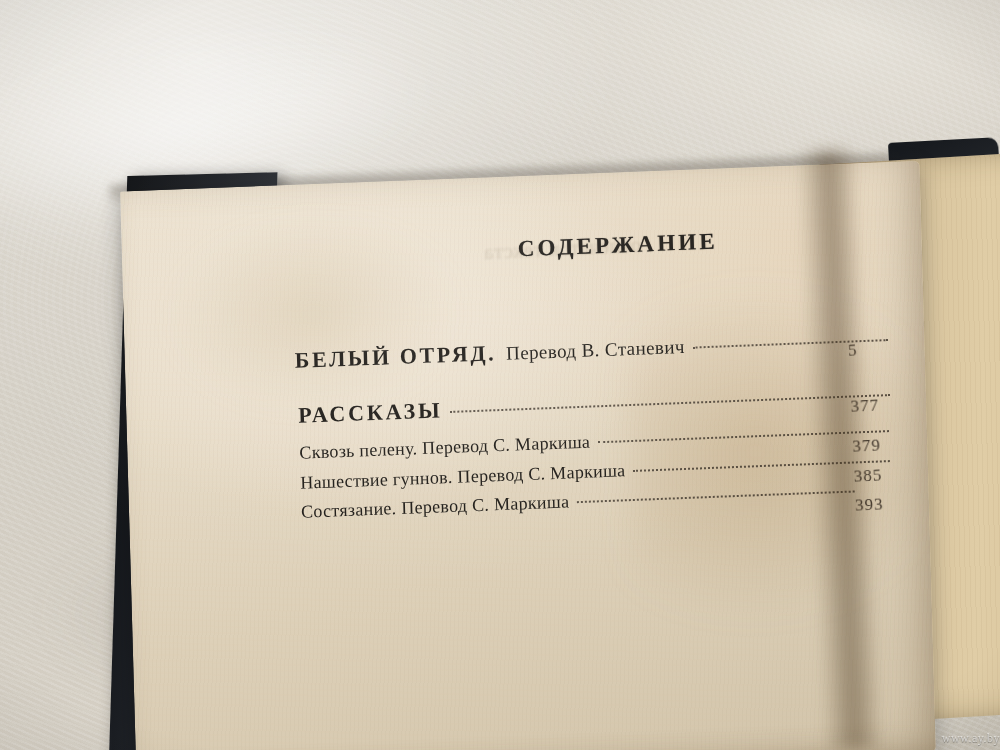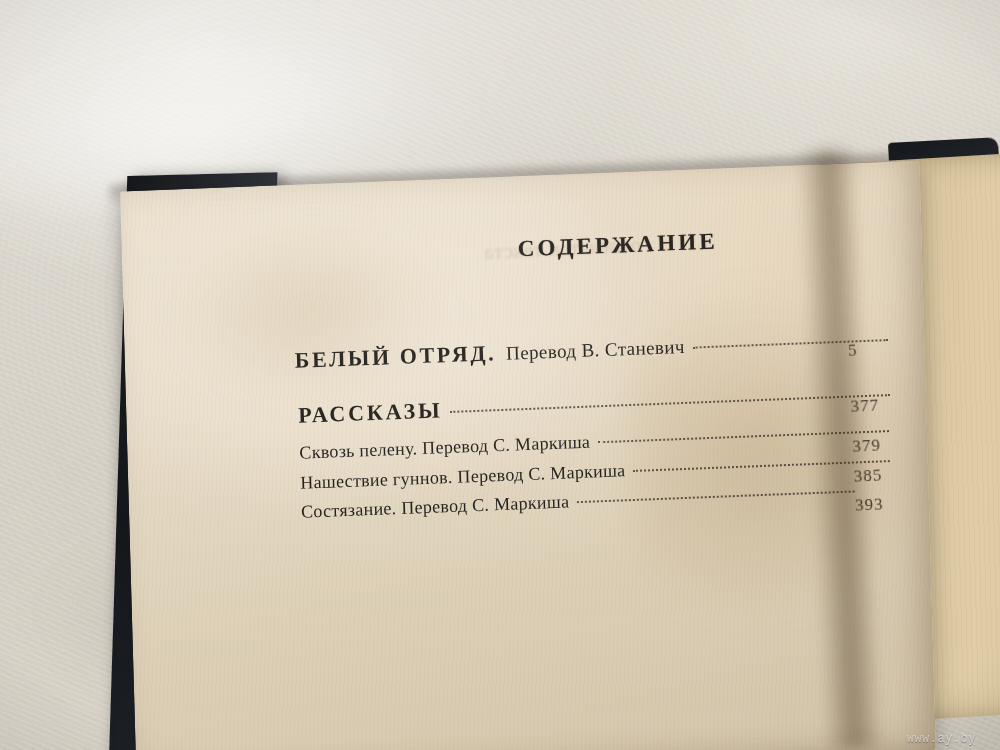--- a/index.html
+++ b/index.html
@@ -278,23 +278,23 @@
   .vignette {
     position: absolute;
     inset: 0;
     pointer-events: none;
     background:
       radial-gradient(ellipse 85% 75% at 45% 35%, rgba(255,255,255,0.10), rgba(0,0,0,0) 60%),
       radial-gradient(ellipse 120% 100% at 50% 50%, rgba(0,0,0,0) 55%, rgba(20,16,10,0.22) 100%);
   }
   .watermark {
     position: absolute;
-    right: 24px;
+    right: 0;
     bottom: 4px;
-    font-family: Liberation Mono, monospace;
+    font-family: Liberation Serif, serif;
     font-size: 12px;
     color: rgba(255,255,255,0.55);
     letter-spacing: 0.5px;
     text-shadow: 0 1px 1px rgba(0,0,0,0.35);
     margin-top: 14px;
   }
 </style>
 </head>
 <body>
 

